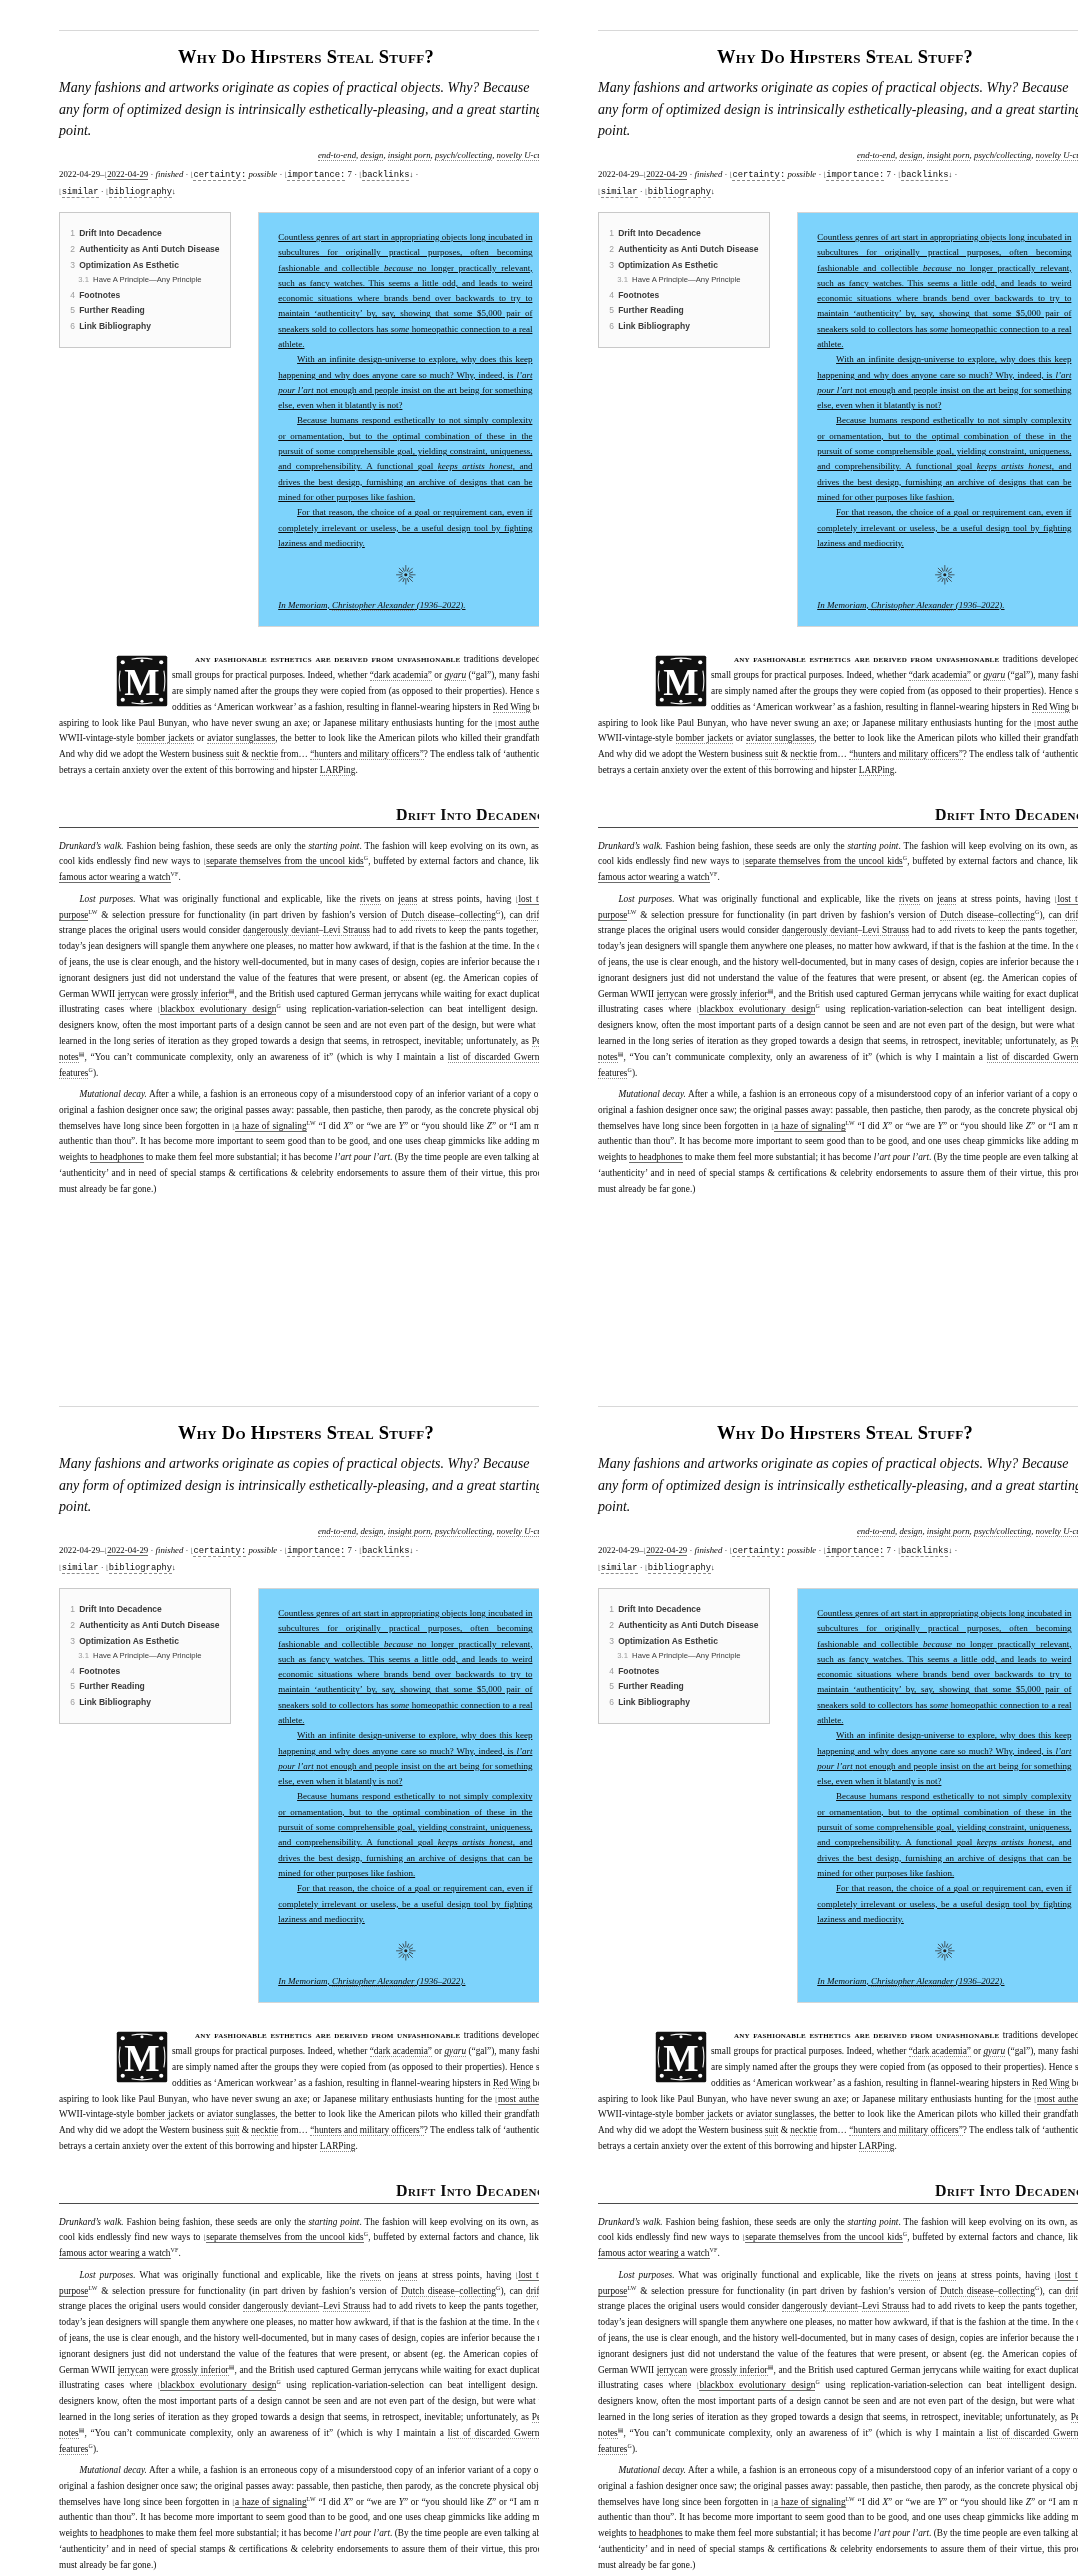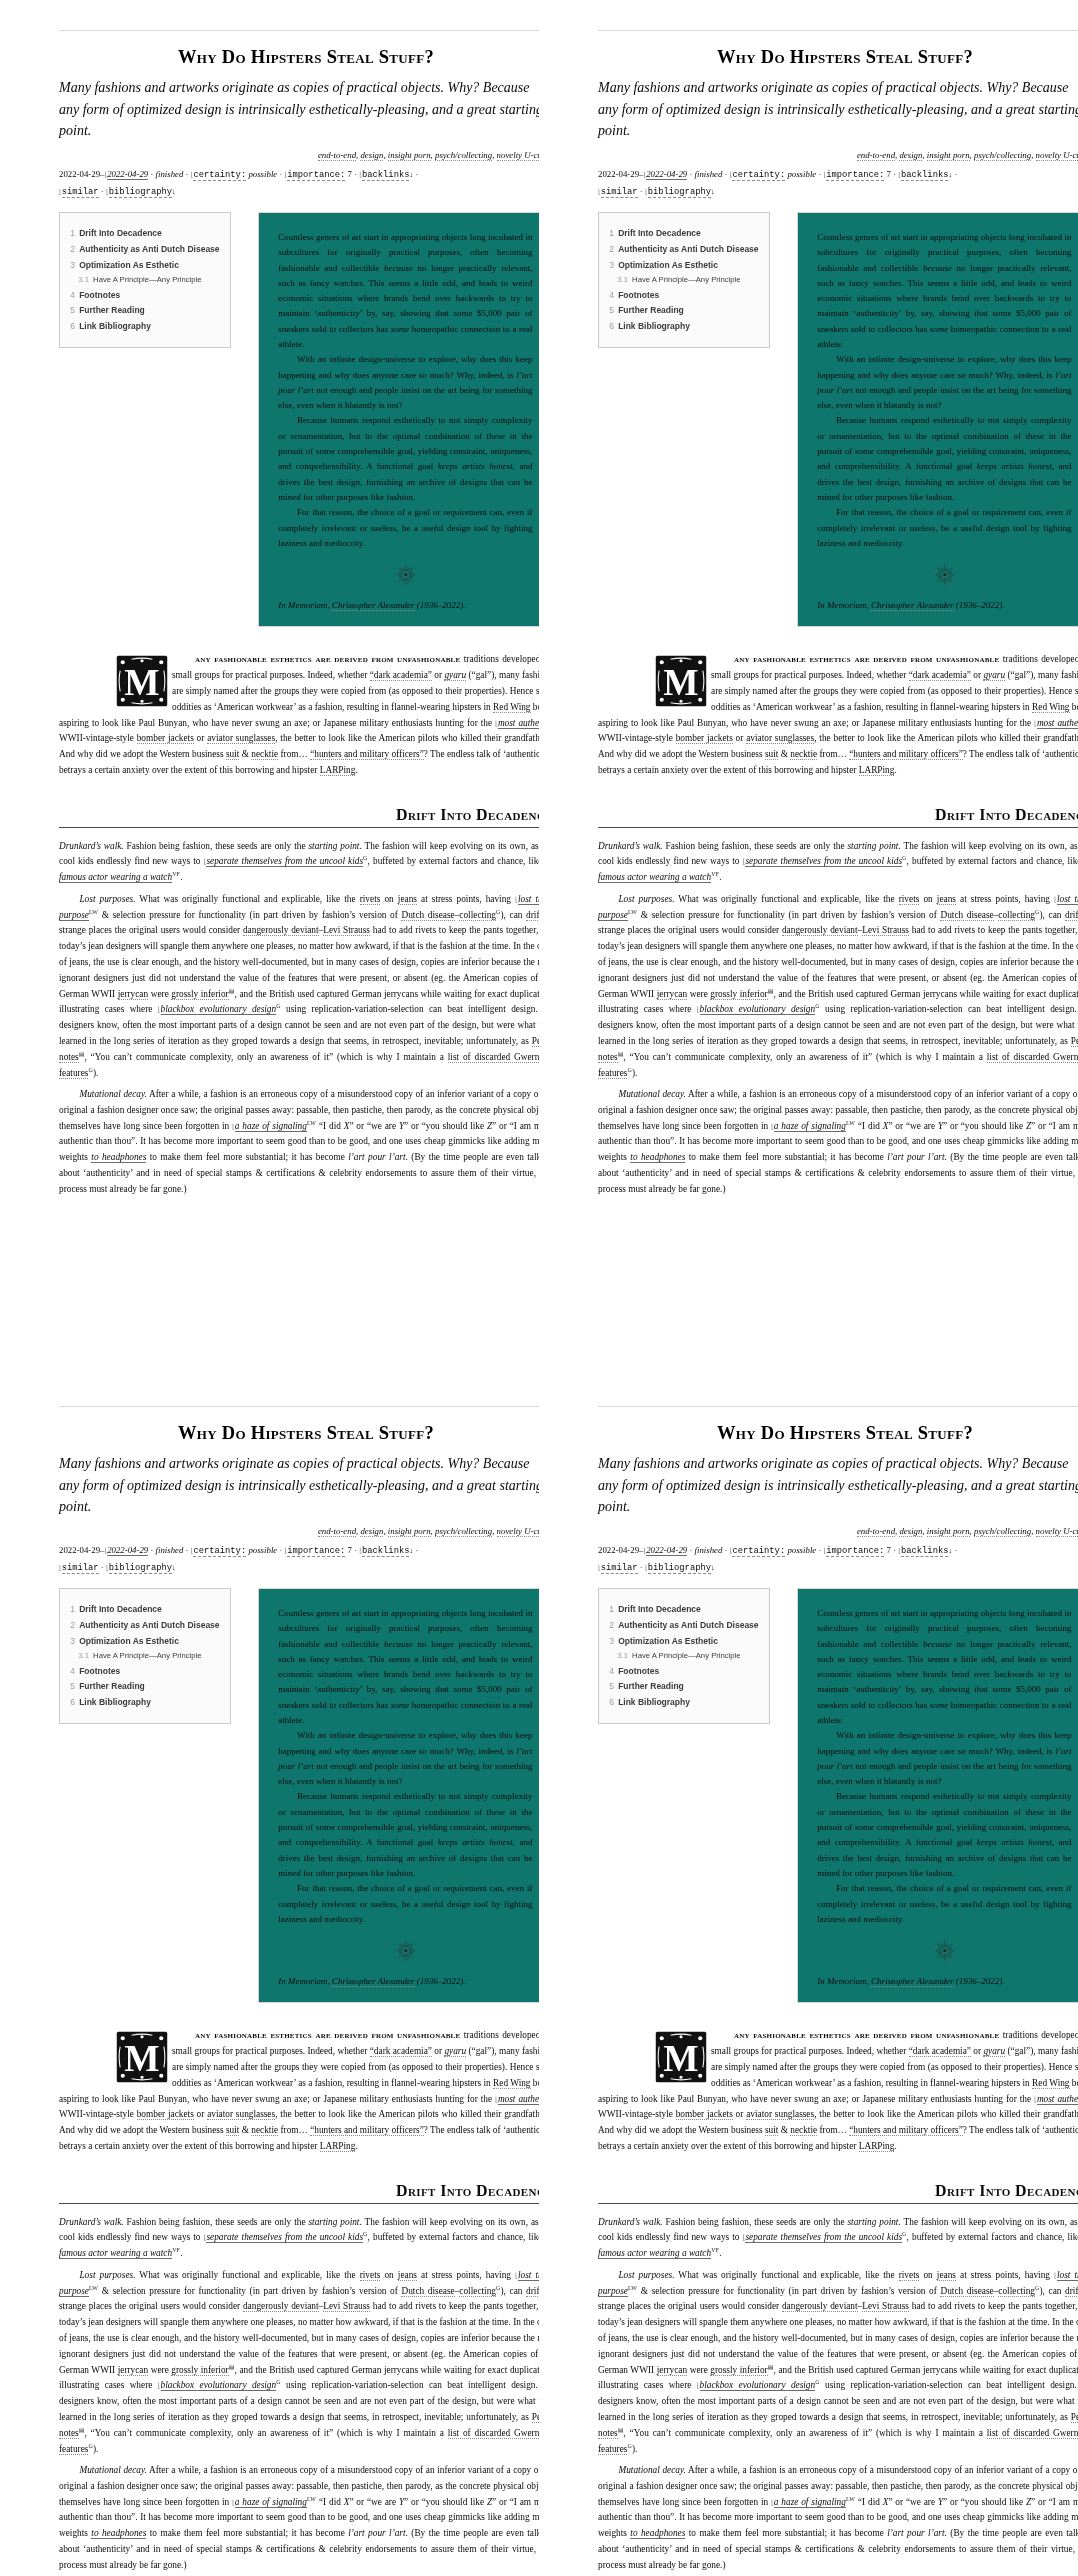--- a/index.html
+++ b/index.html
@@ -10,33 +10,33 @@
   .inner{padding:0 14px 0 31px;}
   .top-rule{margin-top:30px;border-top:0.5px solid #d8d8d8;height:0;}
   h1{font-variant:small-caps;font-weight:700;font-size:18.5px;line-height:1.15;text-align:center;
      letter-spacing:0.3px;margin:15.5px 0 9.3px;color:#000;}
   .subtitle{font-style:italic;font-size:14px;line-height:1.55;margin:0 0 8.2px;}
   .tags{font-size:8.8px;font-style:italic;margin:0 0 5.2px;text-align:right;}
   .tag{border-bottom:0.5px dotted #8a8a8a;}
   .meta{font-size:8.8px;line-height:1.85;margin:0;max-width:389px;}
   .meta .i,.i{font-style:italic;}
   .mk{color:#8a8a8a;font-size:78%;}
-  .ls{border-bottom:0.5px solid #6b6b6b;font-style:italic;}
+  .ls{border-bottom:0.5px solid #6b6b6b;}
   .ld{border-bottom:0.5px dotted #8a8a8a;}
   .lds{border-bottom:0.5px dashed #8a8a8a;font-family:Liberation Mono, monospace;}
   .arrow{font-size:85%;}
   sup.supm{font-size:64%;line-height:0;letter-spacing:0.2px;color:#222;}
   .columns{display:flex;align-items:flex-start;gap:27px;margin-top:12.4px;}
   .toc{width:150px;flex:0 0 auto;border:0.5px solid #c9c9c9;background:#fbfbfb;padding:10.3px 9.3px 10.3px 10.3px;
        font-family:"Liberation Sans","DejaVu Sans",sans-serif;}
   .toc-row{display:flex;gap:4.1px;margin:4.6px 0;font-size:8.5px;line-height:1.3;color:#3b3b3b;font-weight:700;}
   .toc-row .toc-num{color:#9b9b9b;font-weight:400;flex:0 0 auto;}
   .toc-row.lvl2{margin-left:8px;font-weight:400;font-size:7.7px;}
-  .abstract{flex:1 1 auto;border:0.5px solid #d5d5d5;background:#0f766e;padding:16.5px 19.6px 13.4px;
-            font-size:9px;line-height:1.7;text-align:justify;}
+  .abstract{flex:1 1 auto;border:0.5px solid #d5d5d5;background:#7dd3fc;padding:16.5px 19.6px 13.4px;
+            font-size:9px;line-height:1.7;text-align:justify;text-decoration:underline;}
   .abstract p{margin:0;}
   .abs-paras p + p{text-indent:2.1em;}
   .orn{text-align:center;margin:12.4px 0 7.2px;}
   .memoriam{font-style:italic;text-align:left;font-size:9px;}
   .intro{margin:25px 0 0;font-size:9.3px;line-height:1.7;text-align:justify;text-indent:23px;}
   .dropcap{float:left;width:52px;height:52px;margin:2.6px 27px 3.1px 34px;}
   .sc{font-variant:small-caps;letter-spacing:0.2px;font-weight:bold;}
   h2{font-variant:small-caps;font-weight:600;font-size:16px;letter-spacing:0.4px;text-align:right;
      margin:27px 0 4.1px;color:#0d0d0d;line-height:1.1;}
   .h2-rule{border-top:0.8px solid #4a4a4a;height:0;margin:0 0 10.3px;}

